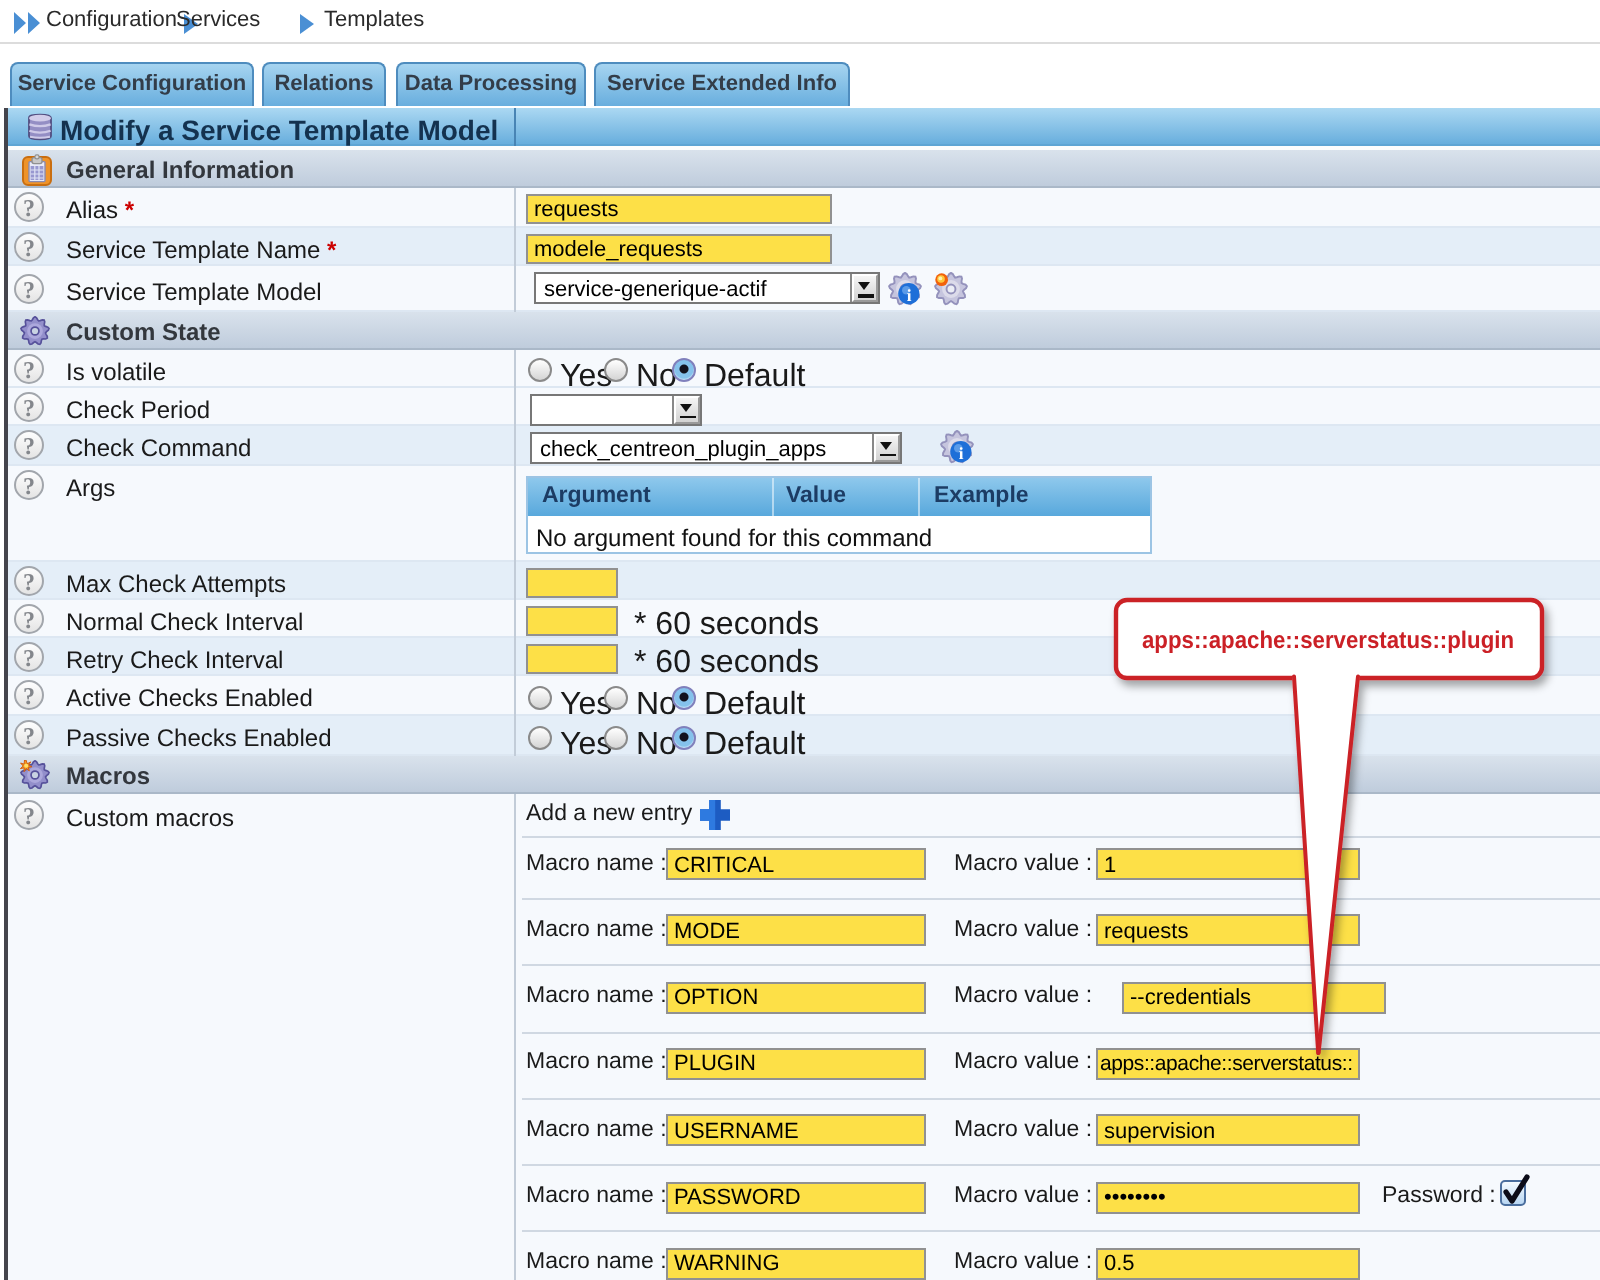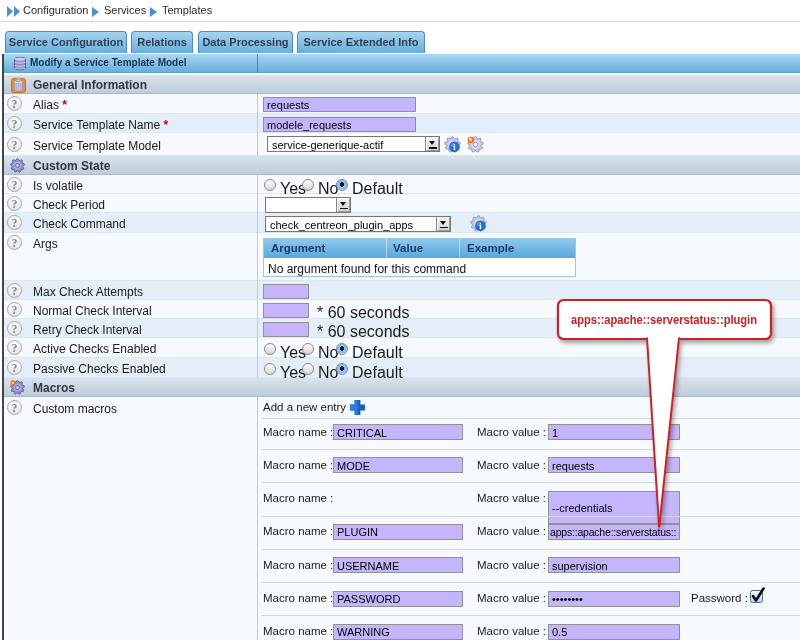--- a/index.html
+++ b/index.html
@@ -17,23 +17,23 @@
 .r-light { background:#f6f9fd; }
 .r-blue { background:#e4eef8; }
 .sechead { position:absolute; left:2px; width:798px; background:linear-gradient(#d9e2ec,#bfccdc); border-bottom:1px solid #aab8c8; }
 .sechead .t { position:absolute; left:31px; font-size:12px; font-weight:bold; color:#33373d; }
 .lbl { position:absolute; left:31px; font-size:12px; color:#1a1a1a; }
 .req { color:#cc0000; }
 .qm { position:absolute; left:5px; width:15px; height:15px; border:1px solid #a2a6ac; border-radius:50%; background:linear-gradient(#fefefe,#e4e4e4); color:#84878c; font-size:12px; font-weight:bold; font-family:"Liberation Serif",serif; text-align:center; line-height:14.5px; }
 .vline { position:absolute; left:257px; width:1px; background:#c2ccd8; }
 
 #bar { left:0px; top:0px; width:798px; height:19px; background:linear-gradient(#abd8f2,#68aedd); border-bottom:1px solid #5fa5d4; }
-#bar .t { position:absolute; left:28px; top:3px; font-size:10px; font-weight:bold; color:#14324f; }
-
-.inp { position:absolute; height:15px; border:1px solid #919191; background:#c4b5fd; font-size:11px; font-family:"Liberation Sans",sans-serif; color:#000; padding:1px 2px 0 3px; line-height:13px; white-space:nowrap; overflow:hidden; }
+#bar .t { position:absolute; left:28px; top:3px; font-size:14px; font-weight:bold; color:#14324f; }
+
+.inp { position:absolute; height:15px; border:1px solid #919191; background:#fde047; font-size:11px; font-family:"Liberation Sans",sans-serif; color:#000; padding:1px 2px 0 3px; line-height:13px; white-space:nowrap; overflow:hidden; }
 .sel { position:absolute; height:16px; border:1px solid #777; background:#fff; font-size:11px; color:#000; padding:2px 0 0 4px; line-height:12px; }
 .sel .btn { position:absolute; right:0; top:0; bottom:0; width:14px; background:linear-gradient(#f8f8f8,#cfcfcf); border-left:1px solid #888; }
 .sel .btn:after { content:""; position:absolute; left:3px; top:4px; border-left:3.5px solid transparent; border-right:3.5px solid transparent; border-top:4.5px solid #111; }
 .sel .btn b { position:absolute; left:2.5px; right:2.5px; bottom:2.5px; height:1.2px; background:#111; }
 .sel .btn:before { content:""; position:absolute; left:0; right:0; bottom:0; top:0; border:1px solid #fff; border-right-color:#9a9a9a; border-bottom-color:#9a9a9a; }
 
 .radio { position:absolute; width:12px; height:12px; border:1px solid #8a8a8a; border-radius:50%; background:linear-gradient(#fff,#d4d4d4); }
 .radio.sel1 { border-color:#8080bc; background:radial-gradient(circle at 50% 45%, #12121e 0 2px, #85c2ec 2.5px 4.5px, #cfe8fa 5.5px); }
 .rlbl { position:absolute; font-size:16px; color:#1a1a1a; }
 
@@ -52,21 +52,21 @@
 <div id="page">
 
 <div id="crumb" class="abs">
   <svg class="abs" style="left:7px;top:6px" width="14" height="11">
         <path d="M0 0 L6 5.5 L0 11 Z M7 0 L13 5.5 L7 11 Z" fill="#4a8fd4"></path>
       </svg>
   <span class="txt" style="left:23px">Configuration</span>
   <svg class="abs" style="left:92px;top:7px" width="8" height="10">
         <path d="M0 0 L7 5 L0 10 Z" fill="#4a8fd4"></path>
       </svg>
-  <span class="txt" style="left:104px">Services</span>
+  <span class="txt" style="left:88px">Services</span>
   <svg class="abs" style="left:150px;top:7px" width="8" height="10">
         <path d="M0 0 L7 5 L0 10 Z" fill="#4a8fd4"></path>
       </svg>
   <span class="txt" style="left:162px">Templates</span>
 </div>
 
 <div class="tab abs" style="left:5px; width:122px;" id="tab-active">Service Configuration</div>
 <div class="tab abs" style="left:131px; width:62px;">Relations</div>
 <div class="tab abs" style="left:297px; width:128px;">Service Extended Info</div>
 <div class="tab abs" style="left:198px; width:95px;">Data Processing</div>
@@ -277,22 +277,23 @@
 <input class="inp abs" style="left: 333px; top: 424px; width: 130px; height: 16px;" value="CRITICAL" readonly="">
 <span class="mlbl abs" style="left:477px;top:425.5px;">Macro value :</span>
 <input class="inp abs" style="left: 548px; top: 424px; width: 132px; height: 16px;" value="1" readonly="">
 <div class="msep" style="top:448.9px"></div>
 <span class="mlbl abs" style="left:263px;top:458.8px;">Macro name :</span>
 <input class="inp abs" style="left: 333px; top: 457.3px; width: 130px; height: 16px;" value="MODE" readonly="">
 <span class="mlbl abs" style="left:477px;top:458.8px;">Macro value :</span>
 <input class="inp abs" style="left: 548px; top: 457.3px; width: 132px; height: 16px;" value="requests" readonly="">
 <div class="msep" style="top:482.2px"></div>
 <span class="mlbl abs" style="left:263px;top:492.1px;">Macro name :</span>
+<input class="inp abs" style="left: 333px; top: 490.6px; width: 130px; height: 16px;" value="OPTION" readonly="">
 <span class="mlbl abs" style="left:477px;top:492.1px;">Macro value :</span>
-<input class="inp abs" style="left: 548px; top: 490.6px; width: 132px; height: 33px;" value="--credentials" readonly="">
+<input class="inp abs" style="left: 561px; top: 490.6px; width: 132px; height: 16px;" value="--credentials" readonly="">
 <div class="msep" style="top:515.5px"></div>
 <span class="mlbl abs" style="left:263px;top:525.4px;">Macro name :</span>
 <input class="inp abs" style="left: 333px; top: 523.9px; width: 130px; height: 16px;" value="PLUGIN" readonly="">
 <span class="mlbl abs" style="left:477px;top:525.4px;">Macro value :</span>
 <input class="inp abs" style="left: 548px; top: 523.9px; width: 132px; height: 16px; font-size: 10.5px; letter-spacing: -0.2px; padding-left: 1px;" value="apps::apache::serverstatus::" readonly="">
 <div class="msep" style="top:548.8px"></div>
 <span class="mlbl abs" style="left:263px;top:558.7px;">Macro name :</span>
 <input class="inp abs" style="left: 333px; top: 557.2px; width: 130px; height: 16px;" value="USERNAME" readonly="">
 <span class="mlbl abs" style="left:477px;top:558.7px;">Macro value :</span>
 <input class="inp abs" style="left: 548px; top: 557.2px; width: 132px; height: 16px;" value="supervision" readonly="">

